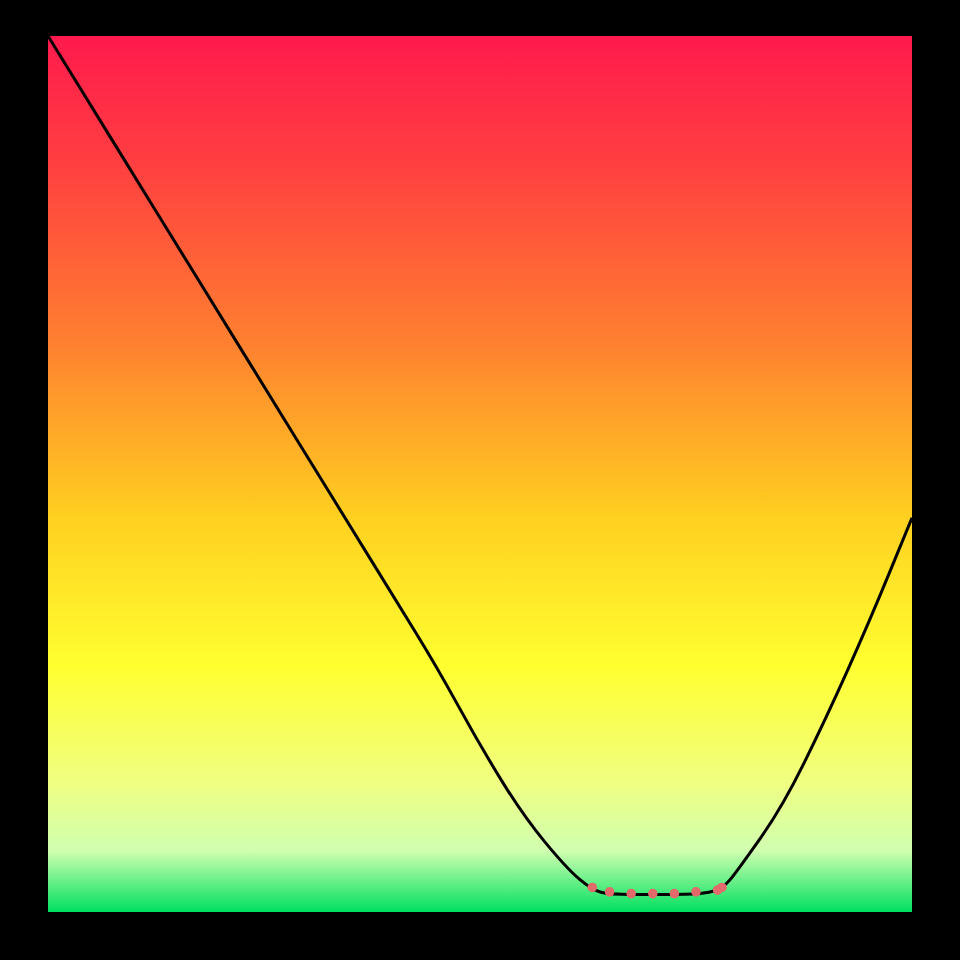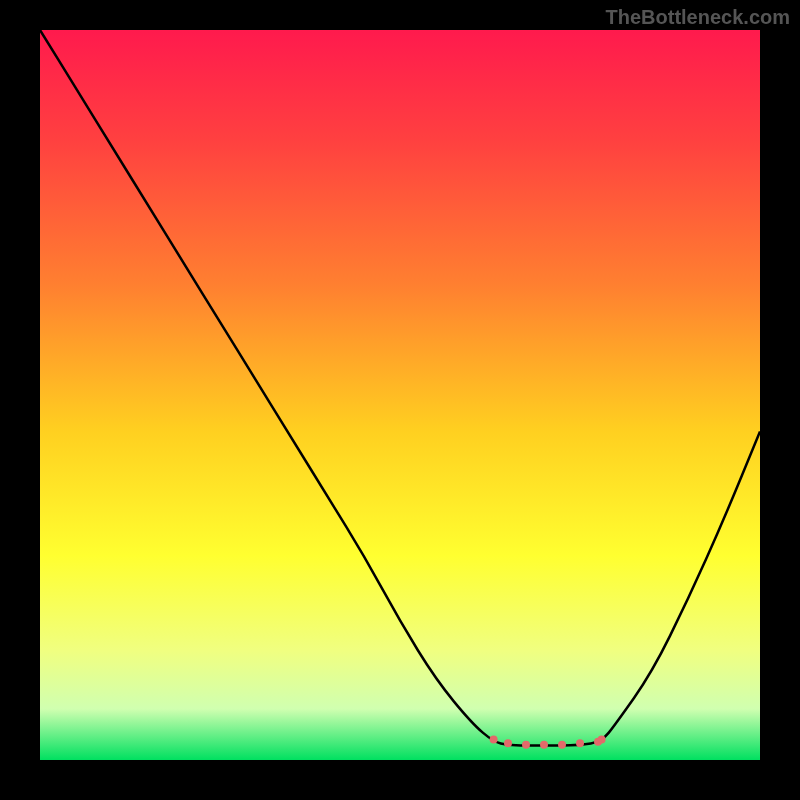--- a/index.html
+++ b/index.html
@@ -35,21 +35,20 @@
   .plot-area svg {
     width: 100%;
     height: 100%;
     display: block;
   }
 </style>
 </head>
 <body>
 
 <div class="container">
-  <div class="watermark">TheBottleneck.com</div>
   <div class="plot-area">
     <svg viewBox="0 0 720 730">
       <defs>
         <linearGradient id="bg-grad" x1="0" y1="0" x2="0" y2="1">
             <stop offset="0%" stop-color="#ff1a4d"></stop>
             <stop offset="15%" stop-color="#ff4040"></stop>
             <stop offset="35%" stop-color="#ff8030"></stop>
             <stop offset="55.00000000000001%" stop-color="#ffd020"></stop>
             <stop offset="72%" stop-color="#ffff30"></stop>
             <stop offset="85%" stop-color="#f0ff80"></stop>

